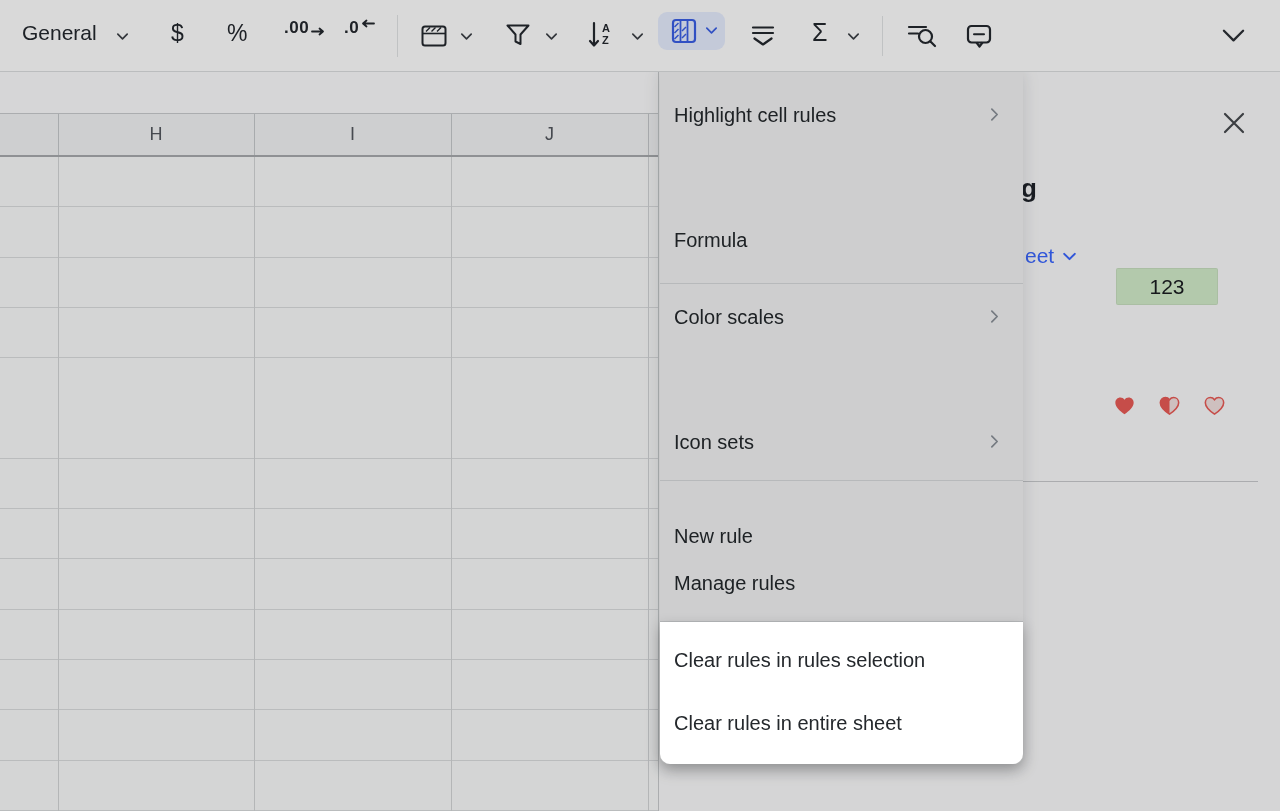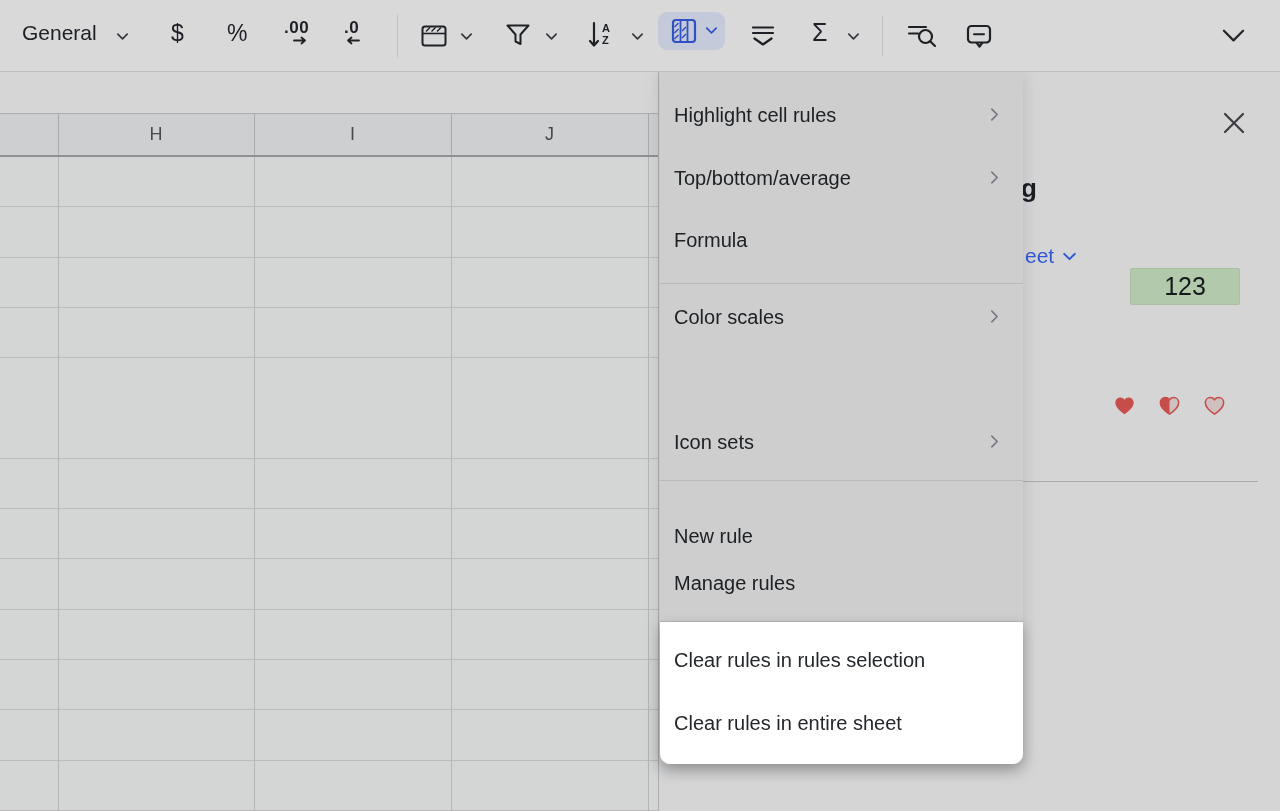--- a/index.html
+++ b/index.html
@@ -8,21 +8,21 @@
   .app { position:relative; width:1280px; height:811px; background:#0ea5e9; }
 
   
   .toolbar { position:absolute; left:0; top:0; width:1280px; height:72px;
              background:#ffffff; border-bottom:1px solid #dcdee0; z-index:5; }
   .tb { position:absolute; color:#24282e; }
   .tb-text { font-size:21px; }
   .tb-sym { font-size:23px; font-weight:500; }
   .chev { color:#3c4046; }
   .vdiv { position:absolute; width:1px; background:#e2e4e6; }
-  .dec { position:absolute; display:flex; flex-direction:column; line-height:1; color:#24282e; }
+  .dec { position:absolute; display:flex; flex-direction:row; line-height:1; color:#24282e; }
   .dec .dtxt { font-size:17px; font-weight:700; letter-spacing:.5px; }
   .sort { position:absolute; display:flex; align-items:center; gap:1px; color:#24282e; }
   .sort .az { display:flex; flex-direction:column; font-size:11px; font-weight:700; line-height:1.05; }
   .cfbtn { position:absolute; left:658px; top:12px; width:67px; height:38px;
            background:#e7eeff; border-radius:9px; }
   .cfbtn svg { position:absolute; }
   .sum { font-size:25px; font-weight:500; }
 
   
   .fstrip { position:absolute; left:0; top:72px; width:658px; height:41px; background:#fcfcfd; }
@@ -37,23 +37,23 @@
   .vl { position:absolute; top:0; bottom:0; width:1px; background:#d4d6d8; }
   .colheads .vl { background:#c6c9cc; }
 
   
   .panel { position:absolute; left:658px; top:72px; width:622px; height:739px;
            background:#fbfbfc; border-left:1px solid #c9ccce; }
   .p-title { position:absolute; left:362px; top:101px; font-size:26px; font-weight:600; color:#1f2329; }
   .p-close { position:absolute; left:562px; top:38px; color:#46494e; }
   .p-link { position:absolute; left:366px; top:172px; display:flex; align-items:center; gap:7px;
             color:#3a66ff; font-size:21px; }
-  .p-cell { position:absolute; left:457px; top:196px; width:110px; height:37px;
+  .p-cell { position:absolute; left:457px; top:196px; width:102px; height:37px;
             background:#d3edcb; border:1px solid rgba(0,0,0,0.05); border-radius:2px;
-            text-align:center; line-height:35px; font-size:25px; color:#1b1e22;margin-left:14px; }
+            text-align:center; line-height:35px; font-size:21px; color:#1b1e22; }
   .hearts { position:absolute; left:453px; top:321px; display:flex; gap:20px; }
   .p-div { position:absolute; left:24px; top:409px; width:575px; height:1px; background:#c9cbce; }
 
   
   .menu { position:absolute; left:660px; top:64px; width:363px; height:700px;
           background:#f2f3f4; border-radius:8px; box-shadow:0 6px 18px rgba(31,35,41,.14); }
   .mi { position:absolute; left:0; width:100%; height:44px; line-height:44px;
         padding-left:14px; font-size:20px; color:#24282c; cursor:default; }
   .mi .mi-chev { position:absolute; right:20px; top:13px; color:#8a9098; }
   .mdiv { position:absolute; left:0; width:100%; height:1px; background:#d7dadc; }
@@ -243,26 +243,20 @@
   </div>
 
   <div class="menu">
 
     <div class="mi" style="top:29px;">
       <span>Highlight cell rules</span>
       <svg class="mi-chev" width="17" height="17" viewBox="0 0 16 16">
           <path d="M5.5 3l5 5-5 5" fill="none" stroke="currentColor" stroke-width="1.6" stroke-linecap="round" stroke-linejoin="round"></path>
         </svg>
     </div>
-    <div class="mi" style="top:92px;">
-      <span>Top/bottom/average</span>
-      <svg class="mi-chev" width="17" height="17" viewBox="0 0 16 16">
-          <path d="M5.5 3l5 5-5 5" fill="none" stroke="currentColor" stroke-width="1.6" stroke-linecap="round" stroke-linejoin="round"></path>
-        </svg>
-    </div>
     <div class="mi" style="top:154px;">
       <span>Formula</span>
     </div>
 
     <div class="mdiv" style="top:219px;"></div>
 
     <div class="mi" style="top:231px;">
       <span>Color scales</span>
       <svg class="mi-chev" width="17" height="17" viewBox="0 0 16 16">
           <path d="M5.5 3l5 5-5 5" fill="none" stroke="currentColor" stroke-width="1.6" stroke-linecap="round" stroke-linejoin="round"></path>

